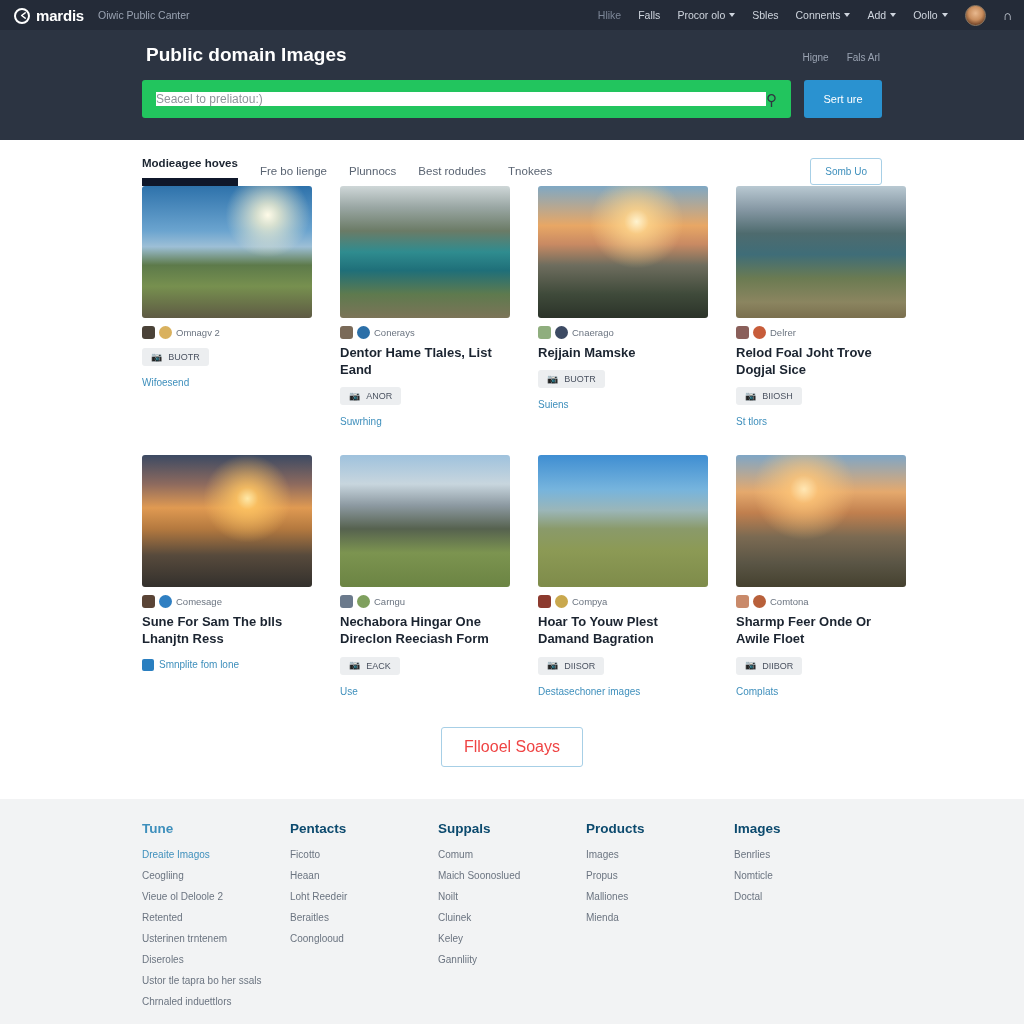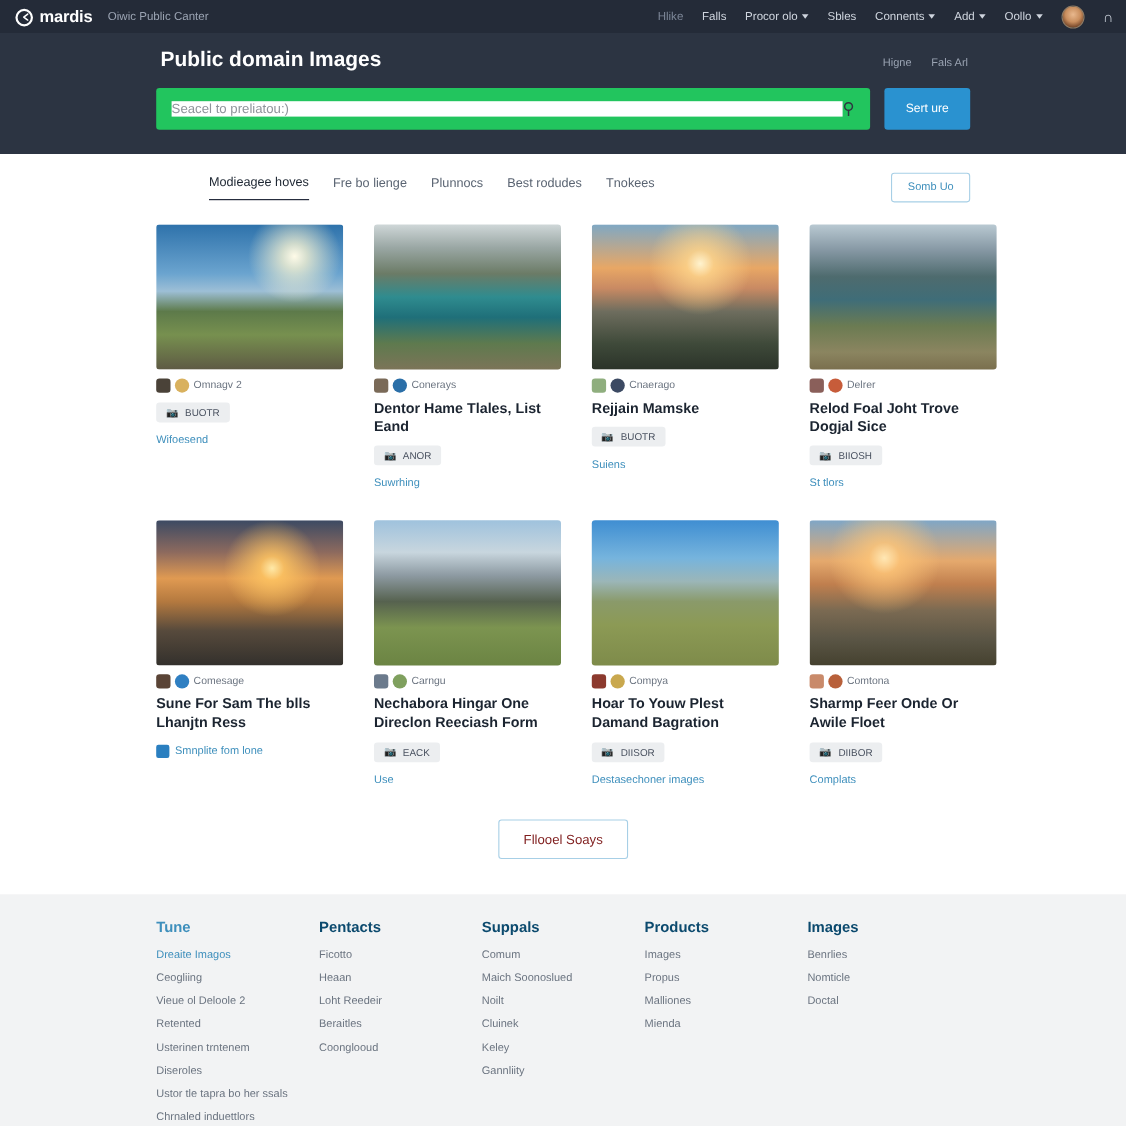--- a/index.html
+++ b/index.html
@@ -91,35 +91,34 @@
   .tabs {
     display: flex; align-items: center;
     padding: 17px 0 0 0;
     position: relative;
   }
   .tablist { display: flex; gap: 22px; align-items: flex-end; }
   .tab {
     font-size: 11.5px; color: #5a6472; padding-bottom: 9px;
     white-space: nowrap; cursor: pointer;
   }
-  .tab.active { color: #1b2430; font-weight: normal; border-bottom: 1px solid #0f172a; margin-left: 48px; }
+  .tab.active { color: #1b2430; font-weight: bold; border-bottom: 8px solid #0f172a; }
   .sort-btn {
     margin-left: auto;
     border: 1px solid #a7cfe6; background: #ffffff; color: #3e8fbc;
     font-size: 10px; padding: 7px 14px; border-radius: 3px;
     font-family: "Liberation Sans", sans-serif; cursor: pointer; text-align: right;
   }
 
   
   .grid {
     display: grid;
     grid-template-columns: repeat(4, 170px);
     column-gap: 11px;
     row-gap: 24px;
-    margin-top: 20px;
     gap: 28px;
   }
   .card { width: 170px; }
   .thumb {
     width: 170px; height: 132px; border-radius: 3px;
     background-size: cover; position: relative; overflow: hidden;
   }
   .meta { display: flex; align-items: center; gap: 4px; margin-top: 8px; }
   .chip {
     width: 13px; height: 13px; border-radius: 3px; flex: 0 0 auto;
@@ -141,22 +140,22 @@
     display: flex; align-items: center; gap: 5px;
     font-size: 10px; color: #3e8fbc; margin-top: 11px;
   }
   .link-sq {
     width: 12px; height: 12px; border-radius: 2px; background: #2a7fc0;
     flex: 0 0 auto;
   }
 
   .loadwrap { display: flex; justify-content: center; margin-top: 30px; padding-bottom: 32px; }
   .load-btn {
-    border: 1px solid #a7cfe6; background: #ffffff; color: #7f1d1d;
-    font-size: 12px; padding: 10px 22px; border-radius: 3px;
+    border: 1px solid #a7cfe6; background: #ffffff; color: #ef4444;
+    font-size: 16px; padding: 10px 22px; border-radius: 3px;
     font-family: "Liberation Sans", sans-serif; cursor: pointer;
   }
 
   
   .footer {
     background: #f2f3f4; padding: 22px 0 0 0; height: 232px;
   }
   .footer-inner {
     width: 740px; margin: 0 auto;
     display: grid; grid-template-columns: repeat(5, 1fr);

